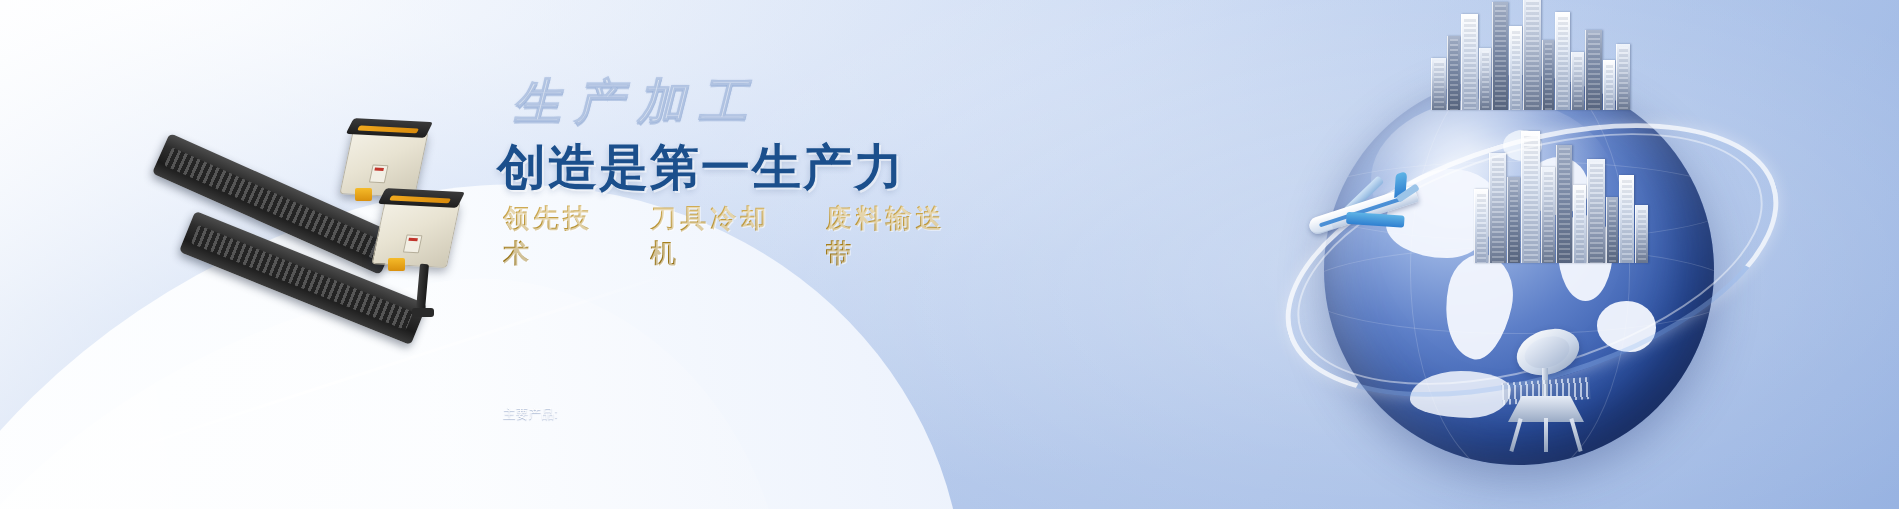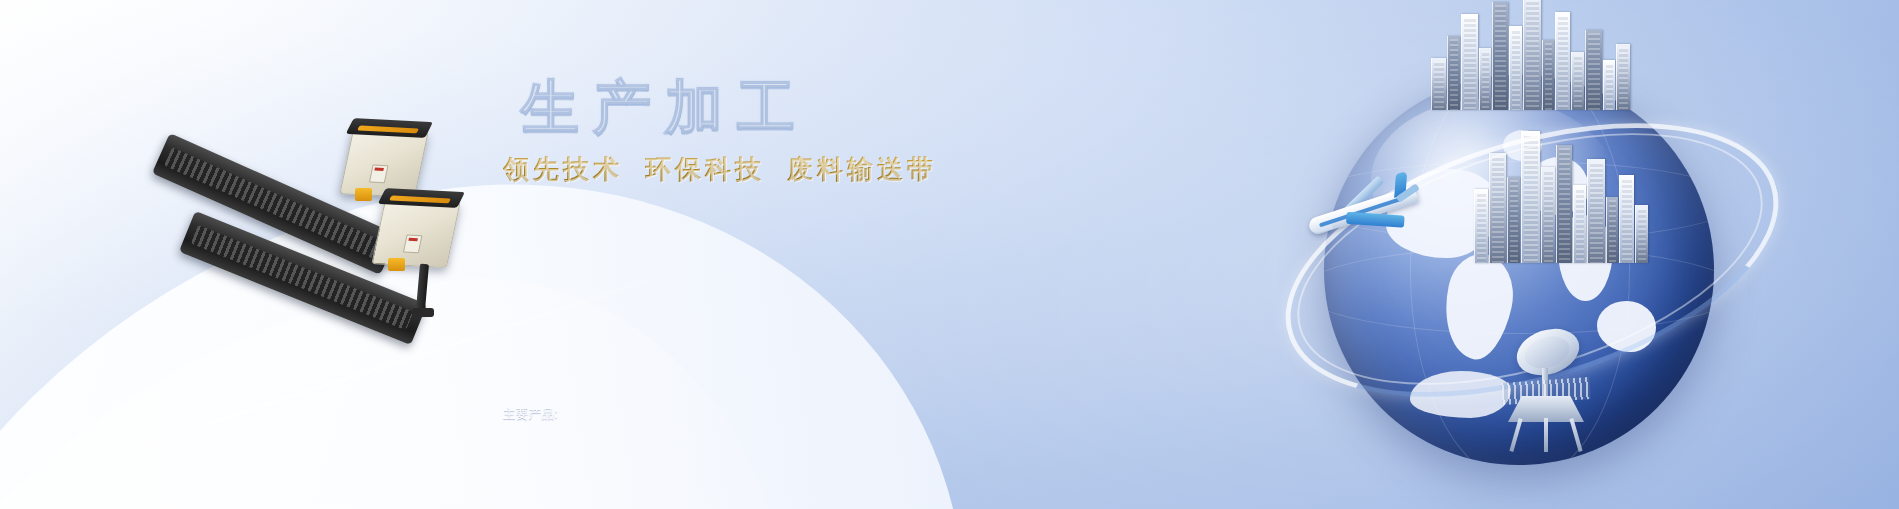--- a/index.html
+++ b/index.html
@@ -172,33 +172,33 @@
   .s-leg{position:absolute;top:98px;width:4px;height:34px;background:linear-gradient(180deg,#dfe6f2,#8e9fba);}
   .s-grid{
     position:absolute;left:38px;top:60px;width:88px;height:22px;
     background:repeating-linear-gradient(90deg,rgba(235,241,250,.9) 0 2px,rgba(120,140,175,.35) 2px 6px);
     transform:rotate(-4deg);opacity:.8;
   }
 
   
   .copy{position:absolute;left:497px;top:78px;width:470px;}
   .ghost{
-    font-size:58px;letter-spacing:14px;font-weight:700;line-height:1;
+    font-size:48px;letter-spacing:14px;font-weight:700;line-height:1;
     color:rgba(255,255,255,.62);
     text-shadow:0 2px 0 rgba(120,150,200,.40), 0 0 2px rgba(110,140,195,.35);
     -webkit-text-stroke:1px rgba(138,165,212,.55);
-    margin:0 0 16px 16px;padding-left:8px;
+    margin:0 0 16px 8px;padding-left:8px;font-style:italic;
   }
   .headline{
     font-size:49px;font-weight:700;letter-spacing:2px;line-height:1.05;
     color:#1b4f8c;margin:0 0 8px 0;
     text-shadow:2px 2px 0 rgba(255,255,255,.55), 0 3px 6px rgba(40,70,120,.22);
   }
   .keywords{
-    display:flex;gap:22px;margin:6px 0 0 6px;
+    display:flex;gap:34px;margin:6px 0 0 6px;
     font-size:26px;font-weight:700;letter-spacing:4px;
     color:#9c7a24;
     text-shadow:1px 1px 0 rgba(255,255,255,.55);
   }
   .keywords span{
     background:linear-gradient(180deg,#d6b35e 0%,#a8821f 55%,#8e6c16 100%);
     -webkit-background-clip:text;background-clip:text;color:transparent;
   }
 
   .desc{
@@ -320,23 +320,24 @@
       <div class="s-base"></div>
       <div class="s-leg" style="left:50px;transform:rotate(16deg);"></div>
       <div class="s-leg" style="left:80px;"></div>
       <div class="s-leg" style="left:110px;transform:rotate(-16deg);"></div>
     </div>
 
   </div>
 
   <div class="copy">
     <div class="ghost">生产加工</div>
+    <div class="headline">创造是第一生产力</div>
     <div class="keywords">
       <span>领先技术</span>
-      <span>环保科技</span>
+      <span>刀具冷却机</span>
       <span>废料输送带</span>
     </div>
   </div>
 
   <div class="desc">
     <span class="lead">主要产品:</span>
   </div>
 
 </div>
 

